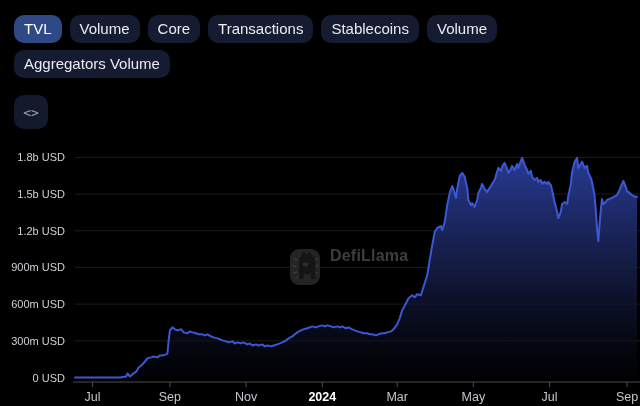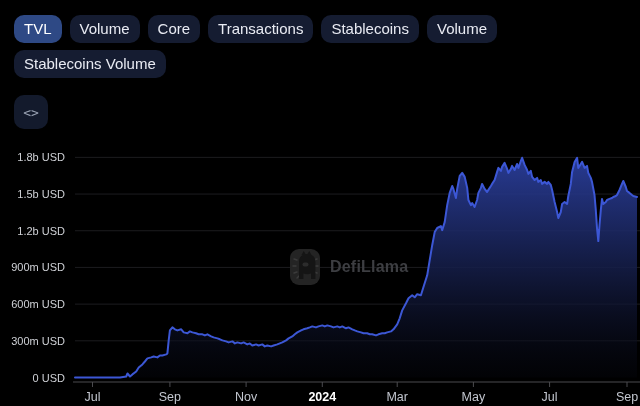--- a/index.html
+++ b/index.html
@@ -11,36 +11,36 @@
   .pill{height:28px;line-height:28px;padding:0 10px;border-radius:10px;
         background:#151c31;color:#e9ebf3;font-size:15px;white-space:nowrap;
         cursor:pointer;user-select:none;}
   .pill.active{background:#2e4985;color:#ffffff;}
   .embed-btn{position:absolute;top:95px;left:14px;width:34px;height:34px;
         border-radius:10px;background:#131a2c;color:#9aa3b4;
         display:flex;align-items:center;justify-content:center;
         font-family:"DejaVu Sans Mono",monospace;font-size:13px;cursor:pointer;}
   #chart{position:absolute;top:140px;left:0;}
   .watermark{position:absolute;top:247px;left:289px;height:40px;
-        display:flex;align-items:center;gap:8px;pointer-events:none;}
+        display:flex;gap:8px;pointer-events:none;}
   .wm-text{color:#3d3e42;font-size:16px;font-weight:bold;letter-spacing:.2px;}
 </style>
 </head>
 <body>
 
 <div class="tabs-row r1" id="tabs-row-1">
     <div class="pill active">TVL</div>
     <div class="pill">Volume</div>
     <div class="pill">Core</div>
     <div class="pill">Transactions</div>
     <div class="pill">Stablecoins</div>
     <div class="pill">Volume</div>
   </div>
 <div class="tabs-row r2" id="tabs-row-2">
-    <div class="pill">Stablecoins Volume</div>
+    <div class="pill">Aggregators Volume</div>
   </div>
 
 <div class="embed-btn">
   <span>&lt;&gt;</span>
 </div>
 
 <svg id="chart" width="640" height="266" viewBox="0 140 640 266">
     <defs>
       <linearGradient id="ag" gradientUnits="userSpaceOnUse" x1="0" y1="150" x2="0" y2="378">
         <stop offset="0" stop-color="#2d42a6" stop-opacity="0.92"></stop>

